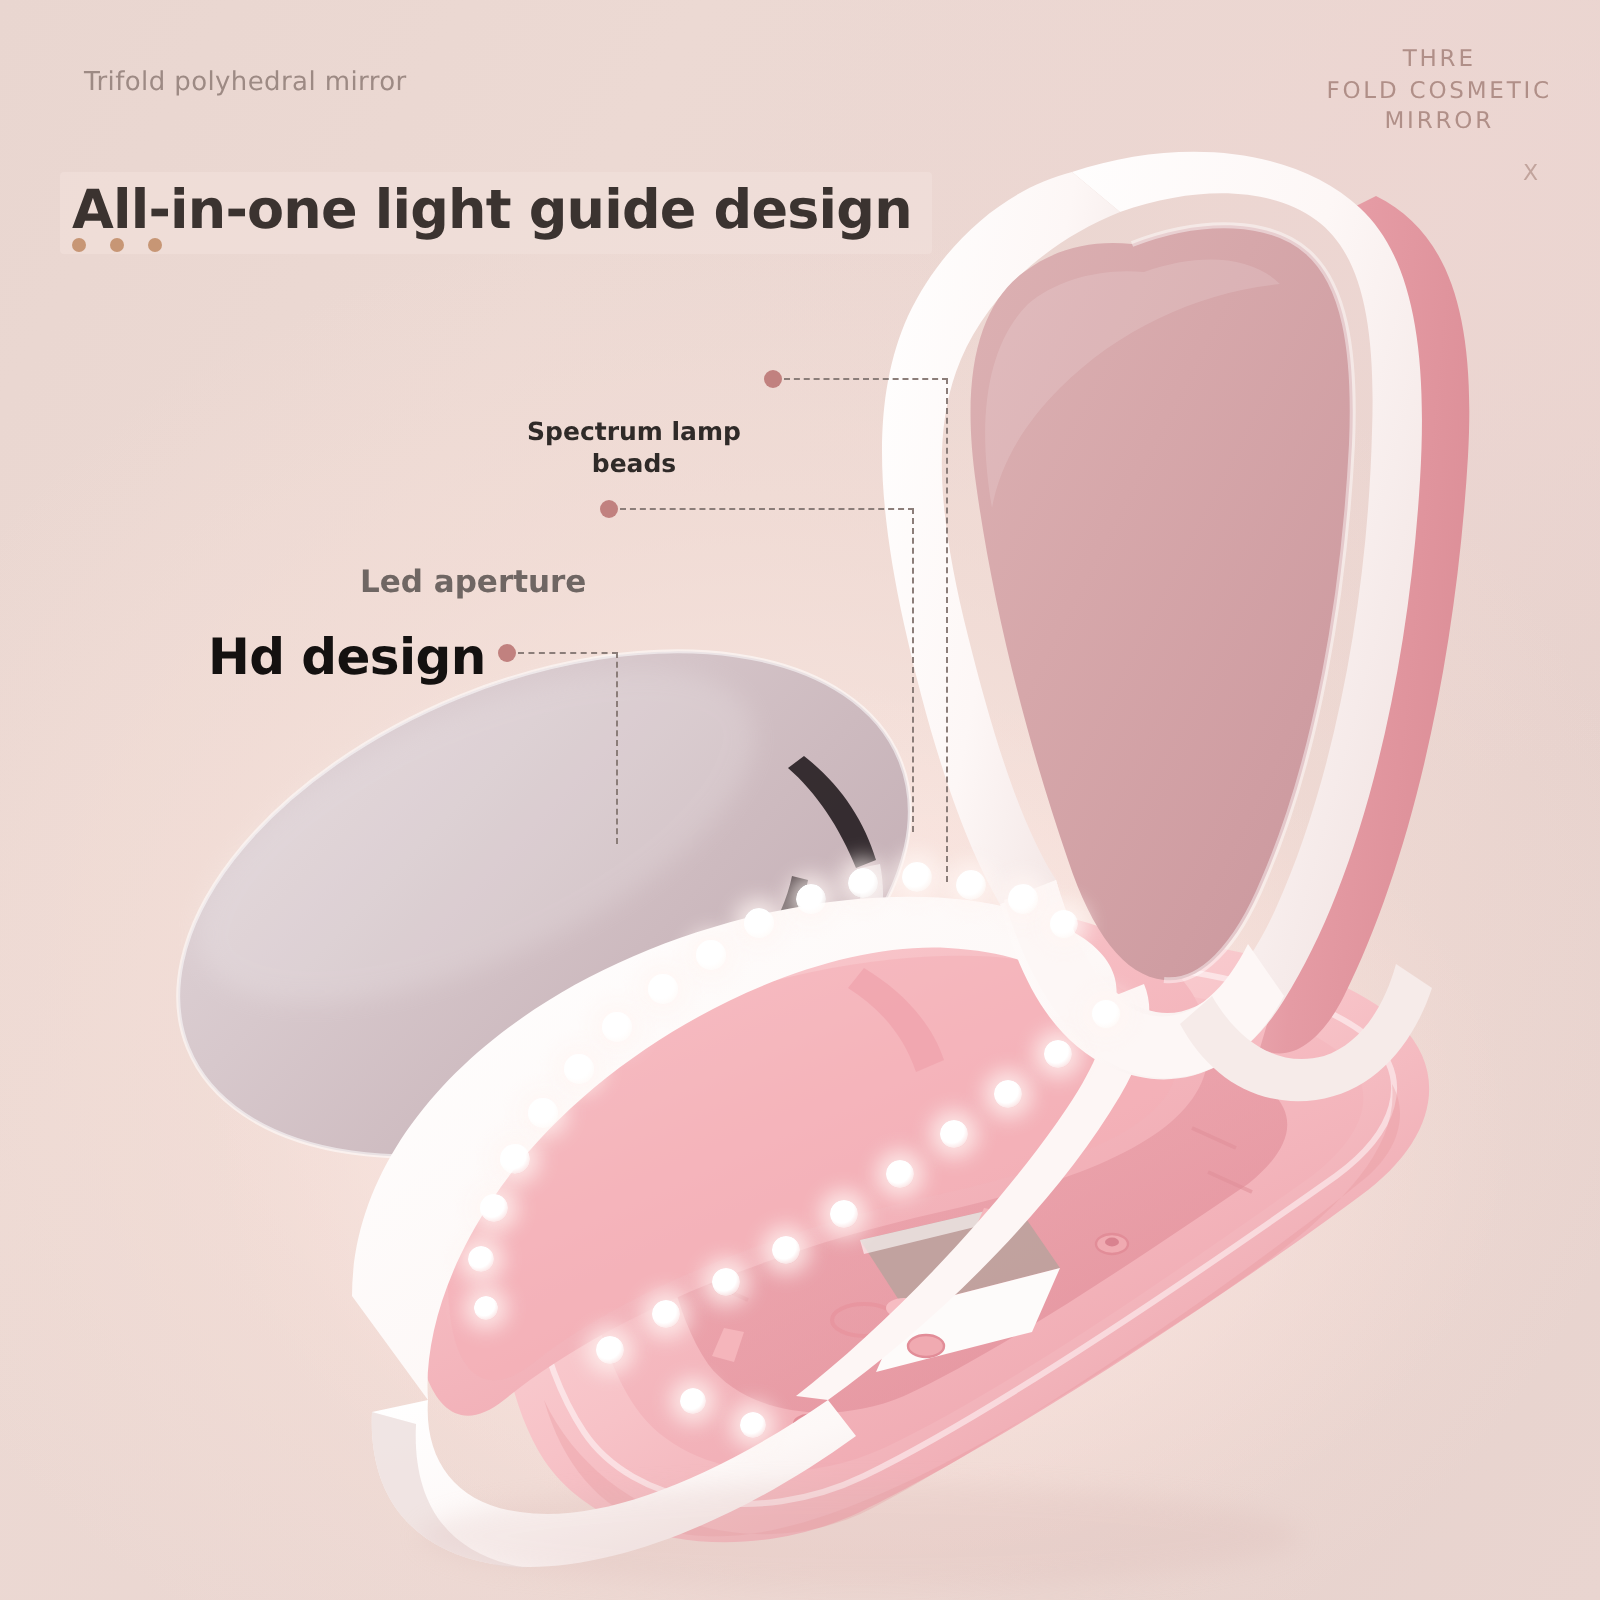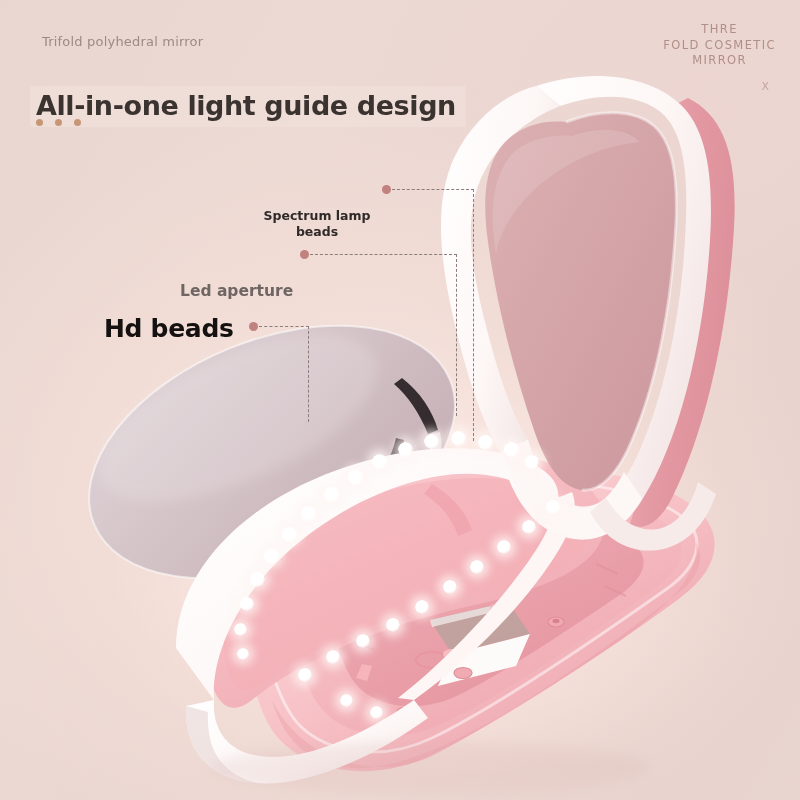--- a/index.html
+++ b/index.html
@@ -332,21 +332,21 @@
   <div class="callout" id="co-spectrum">
     <div class="txt">Spectrum lamp
 beads</div>
   </div>
 
   <div class="callout" id="co-led">
     <div class="txt">Led aperture</div>
   </div>
 
   <div class="callout" id="co-hd">
-    <div class="txt">Hd beads</div>
+    <div class="txt">Hd design</div>
   </div>
 
   <div class="kicker">Trifold polyhedral mirror</div>
   <div class="headline">All-in-one light guide design</div>
   <div class="dots">
     <i></i>
     <i></i>
     <i></i>
   </div>
 

